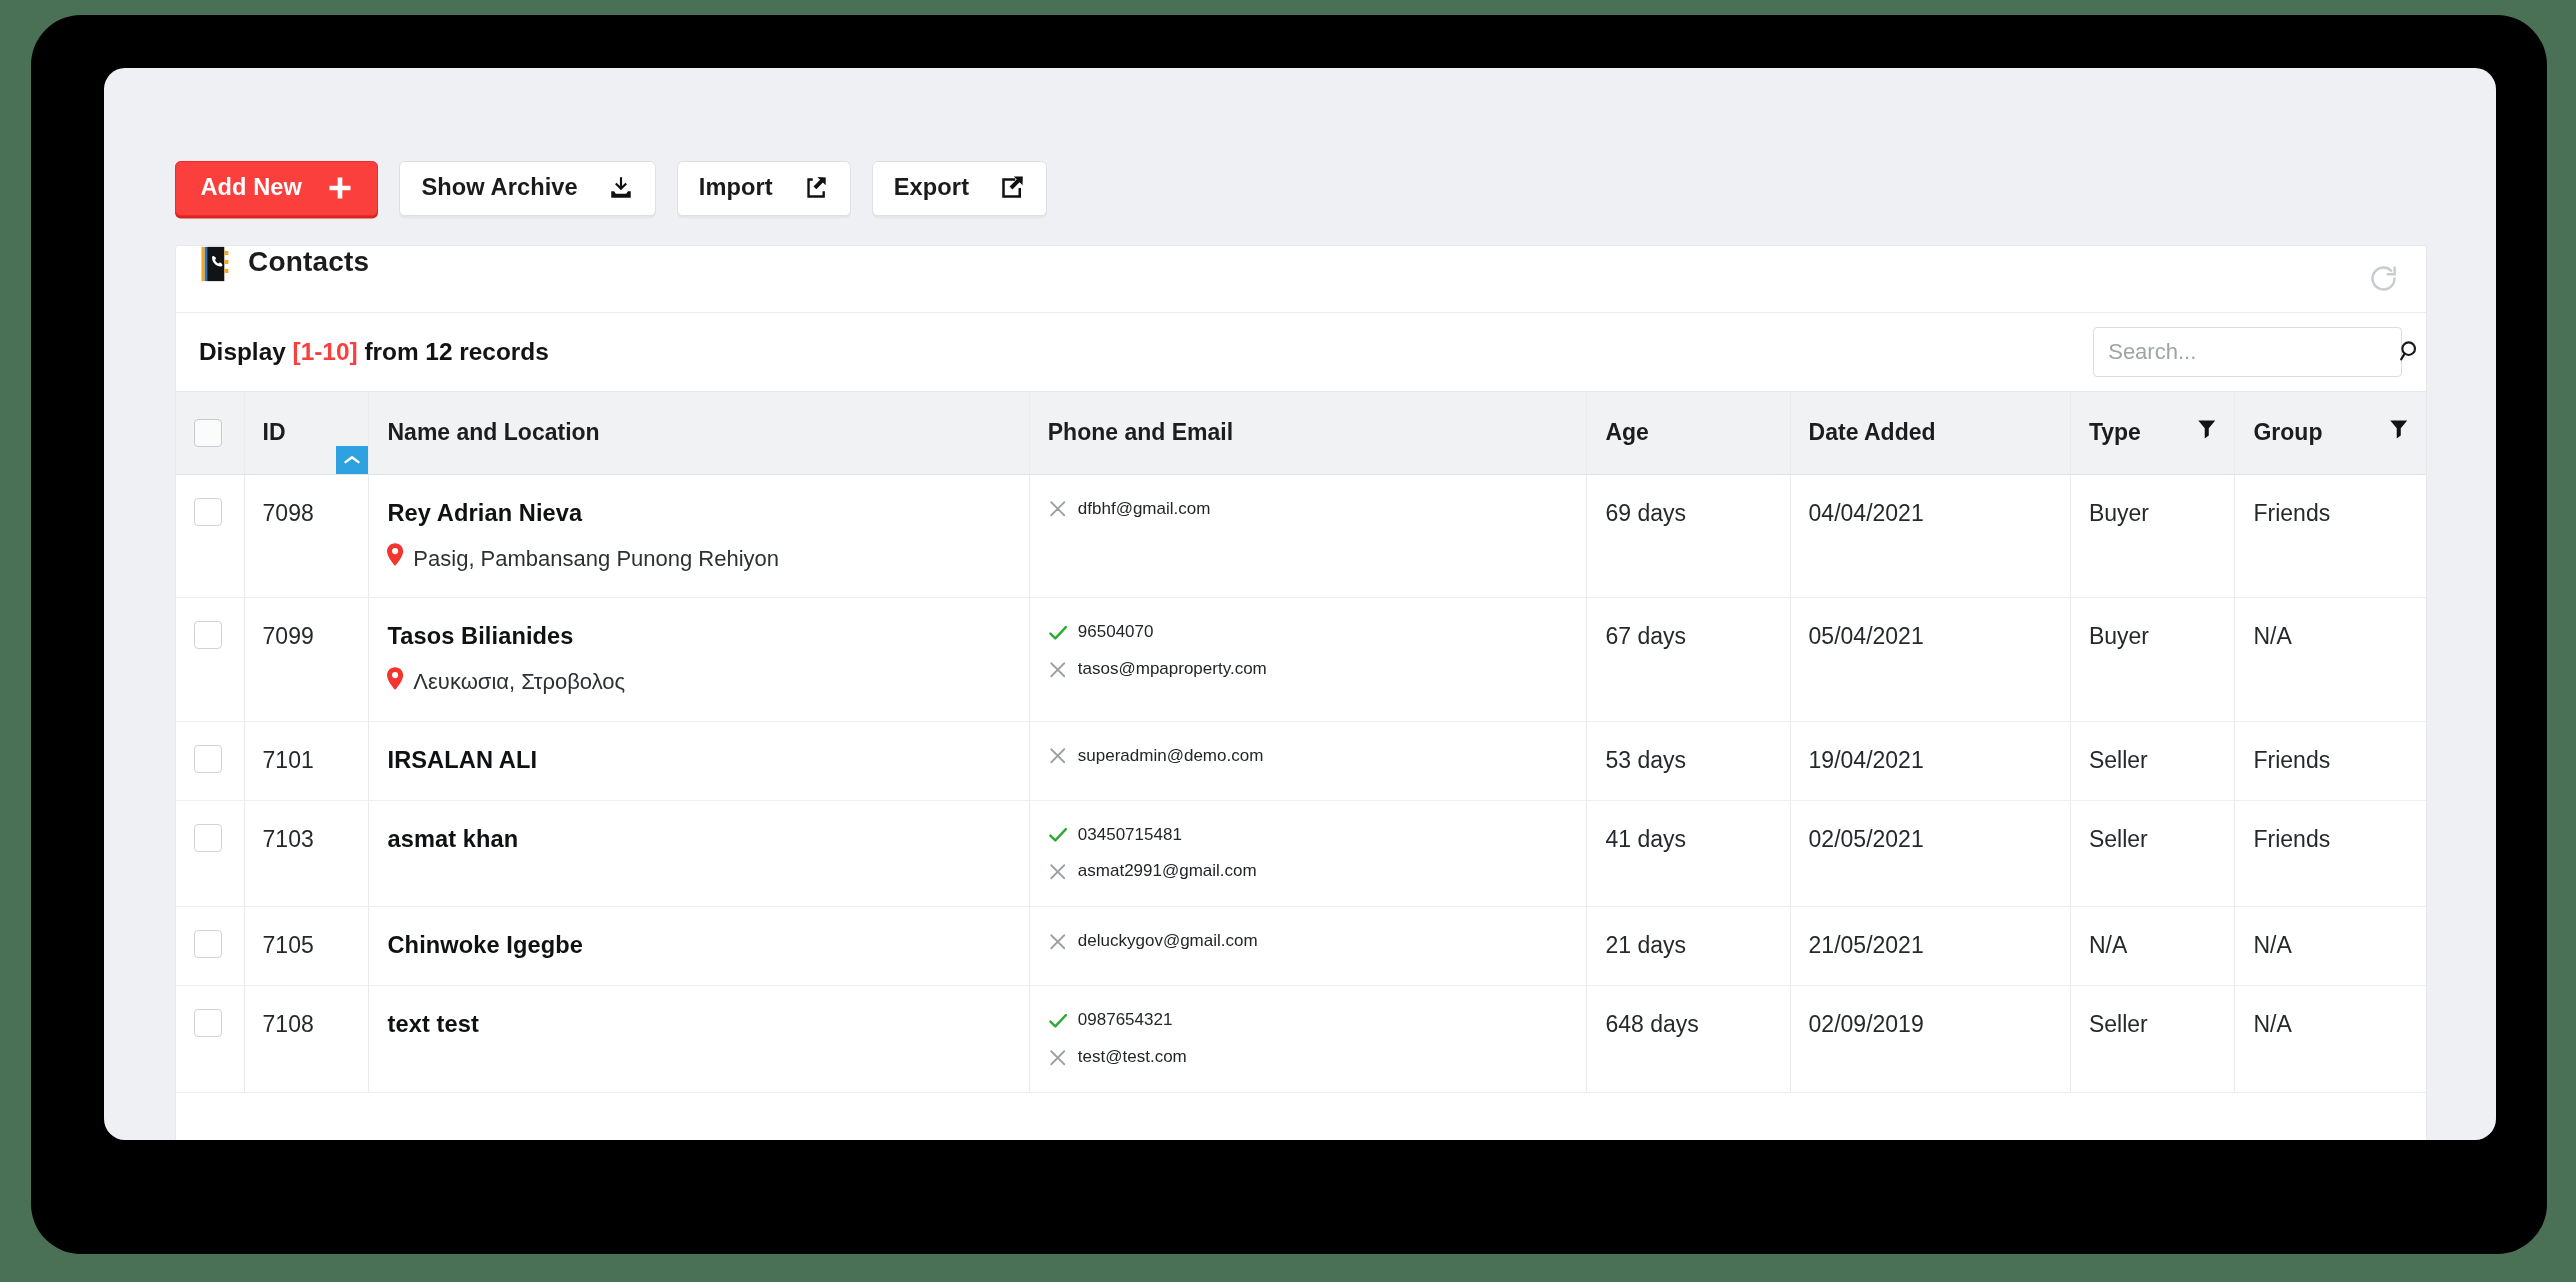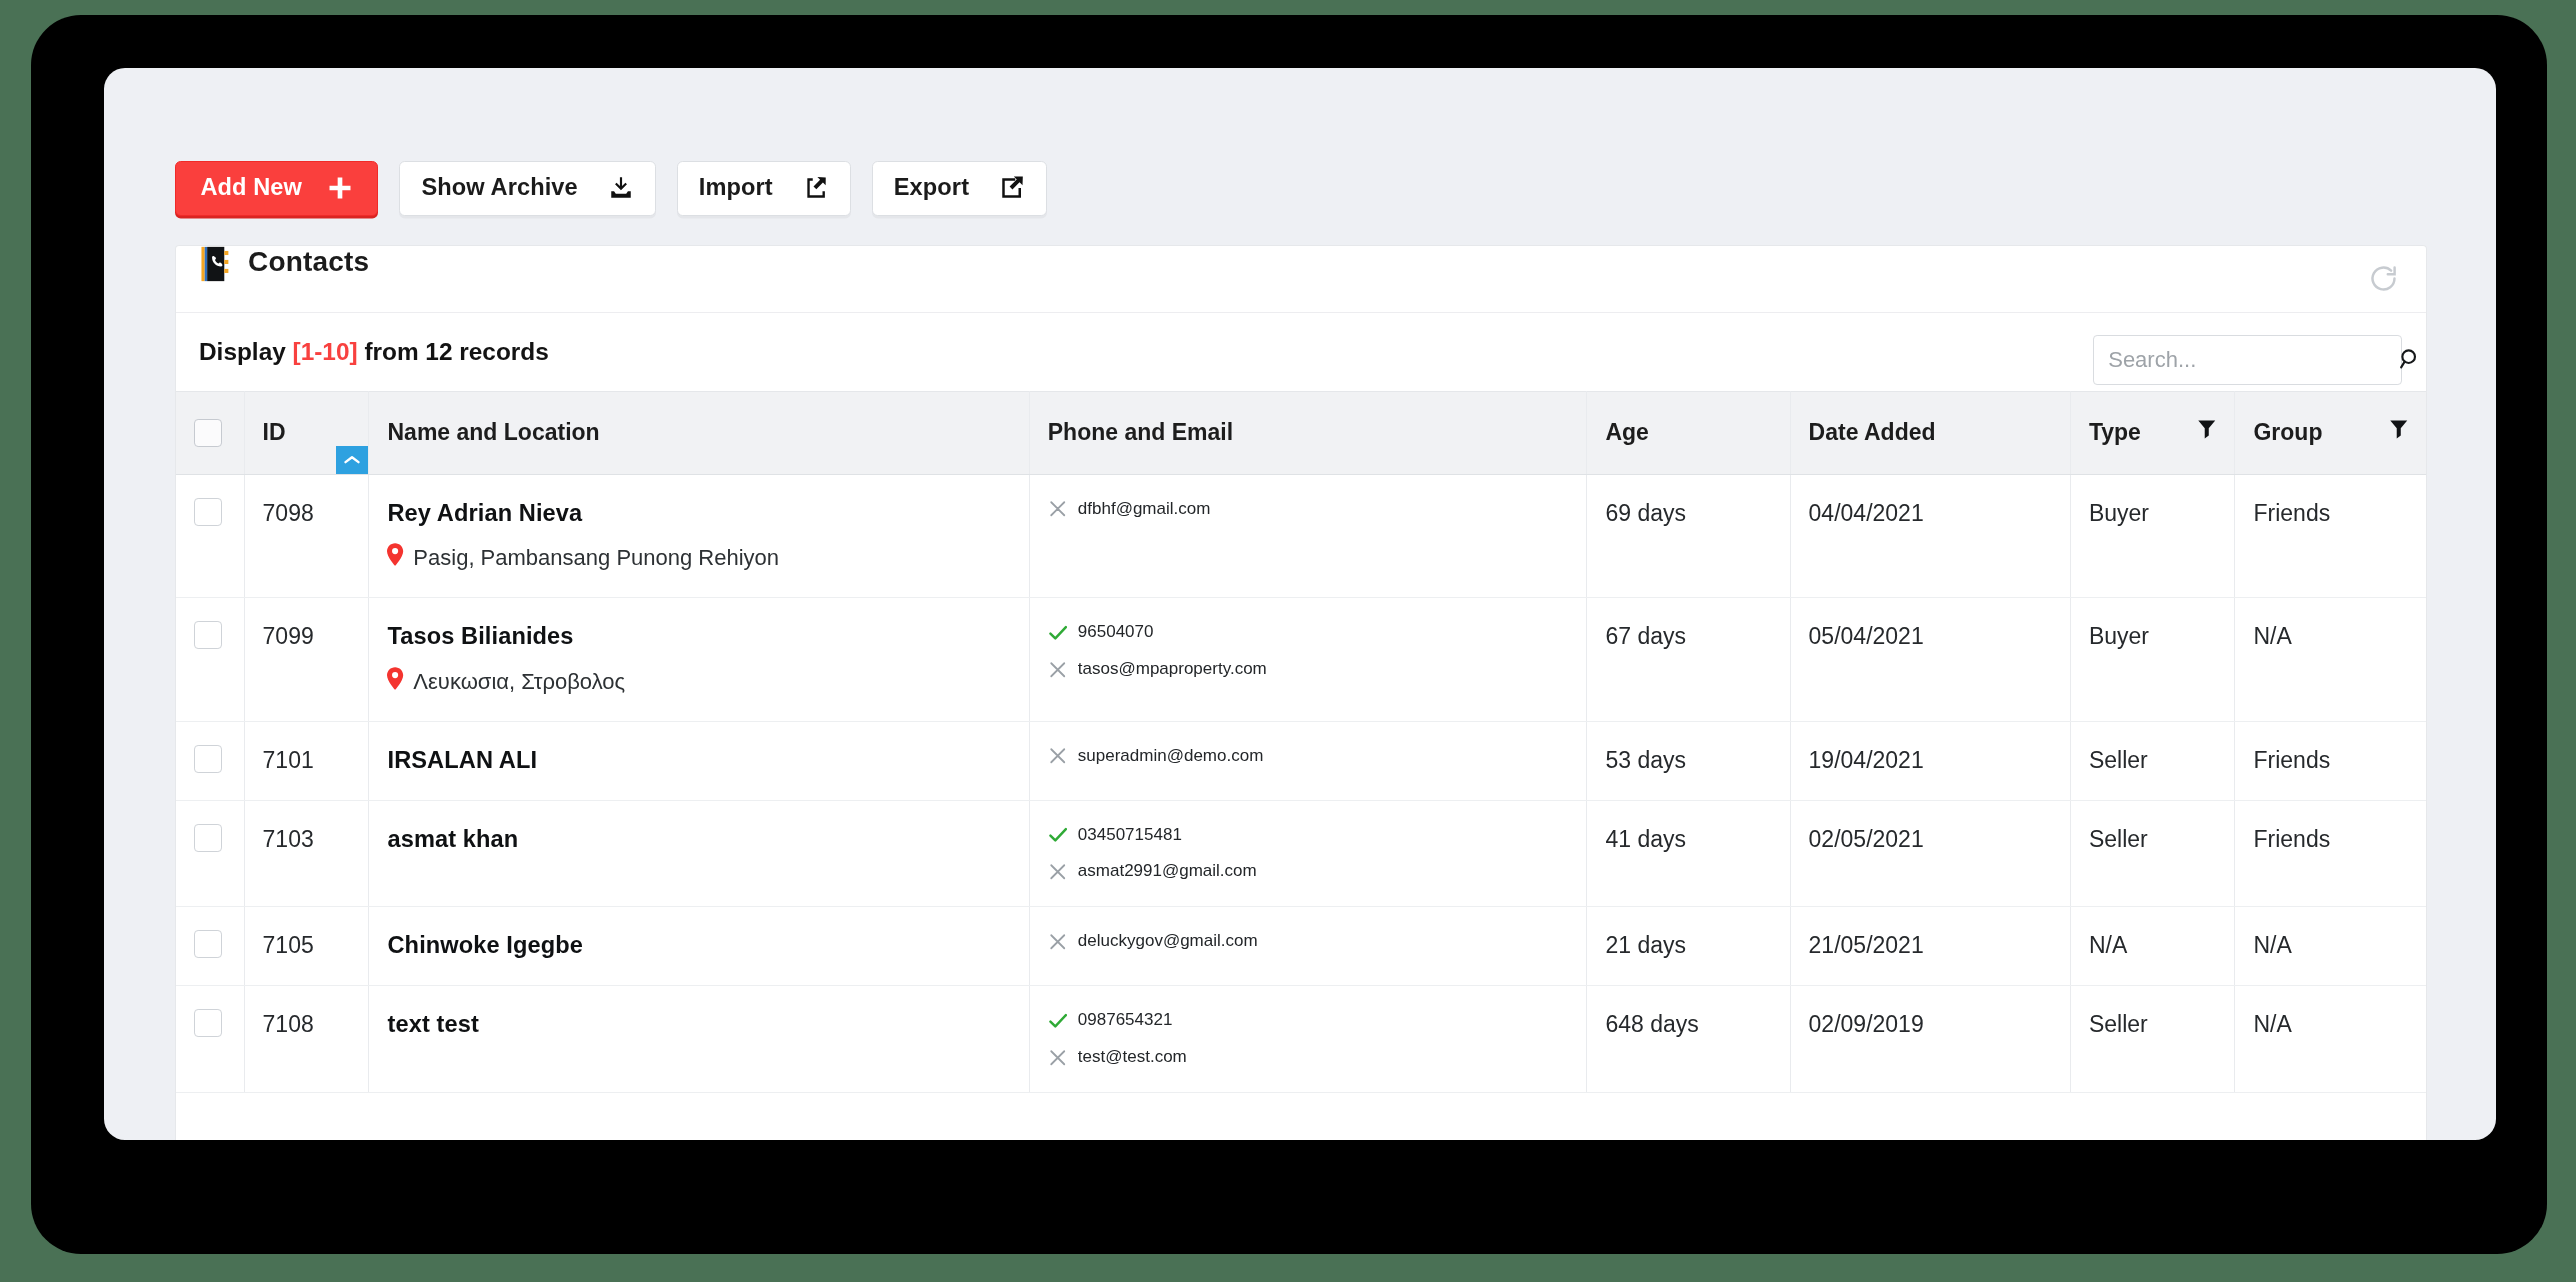--- a/index.html
+++ b/index.html
@@ -116,21 +116,21 @@
     align-items: center;
     padding: 0 28px 0 23px;
   }
   #display-info { font-size: 24.4px; font-weight: bold; color: #131313; }
   #display-info .range { color: #f8413f; }
 
   #search-wrap {
     position: absolute; right: 24.4px; top: 50%; transform: translateY(-50%);
     width: 309px; height: 50px;
     border: 0.8px solid #d9dce0; border-radius: 4.1px; background: #fff;
-    display: flex; align-items: center; padding: 0 11.4px 0 14.6px; margin-top: 8px;
+    display: flex; align-items: center; padding: 0 11.4px 0 14.6px;
   }
   #search-input {
     flex: 1; border: none; outline: none; background: transparent;
     font-family: "Liberation Sans", sans-serif; font-size: 22px; color: #2a2a2a;
   }
   #search-input::placeholder { color: #9ea3a8; }
   #search-icon-btn { width: 28px; height: 28px; display: flex; align-items: center; justify-content: center; cursor: pointer; flex: none; }
 
   
   #contacts-table { width: 100%; border-collapse: collapse; table-layout: fixed; }
@@ -186,21 +186,21 @@
 
   .row-checkbox {
     width: 28px; height: 28px;
     border: 0.8px solid #cfd3d8; border-radius: 4.1px; background: #fff;
     display: block; cursor: pointer;
   }
   .head-checkbox { border-color: #c6cad0; background: #fbfbfc; }
 
   .contact-name { font-weight: bold; font-size: 23.6px; color: #0f1113; letter-spacing: 0.1px; }
   .contact-loc {
-    display: flex; align-items: flex-start; gap: 9.7px;
+    display: flex; align-items: center; gap: 9.7px;
     margin-top: 14px; font-size: 22px; color: #2d3134;
   }
   .pin-icon { flex: none; }
 
   .contact-line { display: flex; align-items: center; gap: 10.6px; font-size: 17px; color: #232629; }
   .contact-line + .contact-line { margin-top: 14px; }
   .mark { flex: none; display: inline-flex; }
 
   
   tr[data-h="tall"] td { padding-top: 24.4px; padding-bottom: 42px; margin-left: 24px; }

